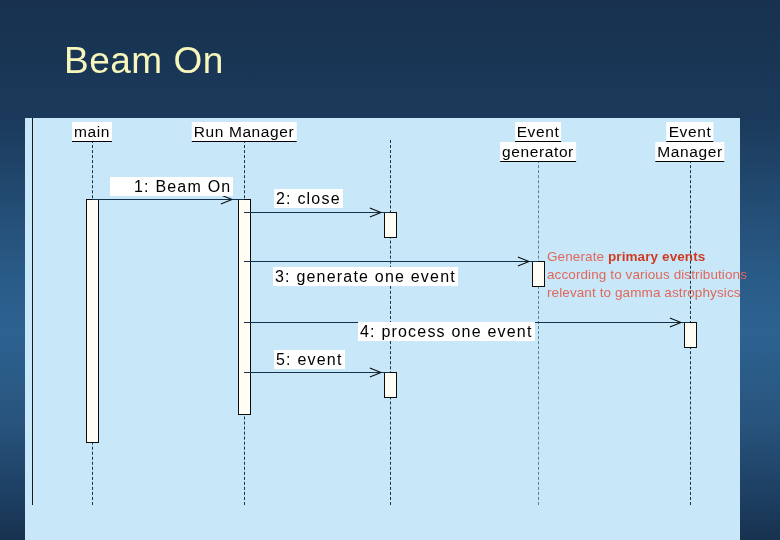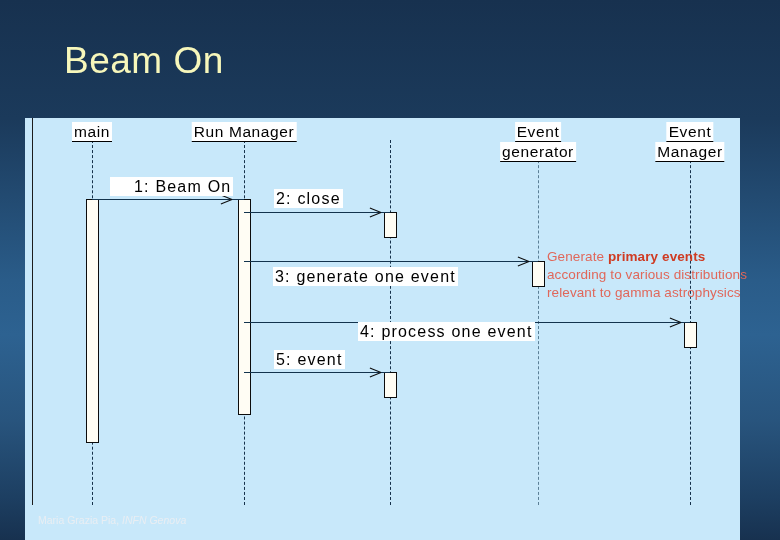--- a/index.html
+++ b/index.html
@@ -230,18 +230,14 @@
     <div class="msg-line" style="left:219px; top:254px; width:146px;"></div>
     <div class="msg-arrow" style="left:356px; top:254px;"></div>
     <div class="msg-label" style="left:249px; top:232px;">5: event</div>
 
   </div>
 
   <div id="annotation">
     <span>Generate </span><b>primary events</b><span> according to various distributions relevant to gamma astrophysics</span>
   </div>
 
-  <div id="footer">
-    <span>Maria Grazia Pia,</span>
-    <i>INFN Genova</i>
-  </div>
 
 </div>
 
 </body></html>

